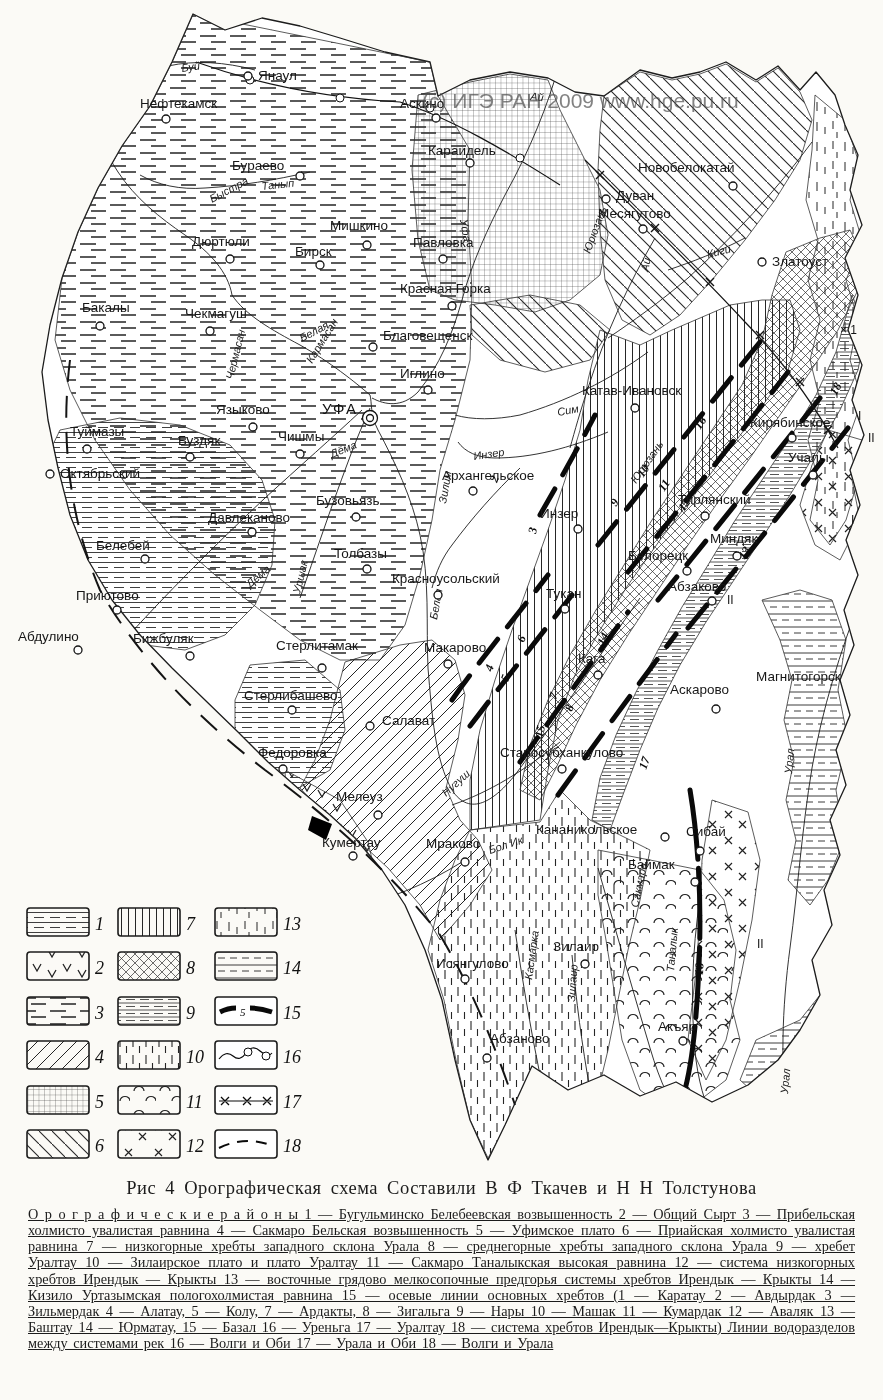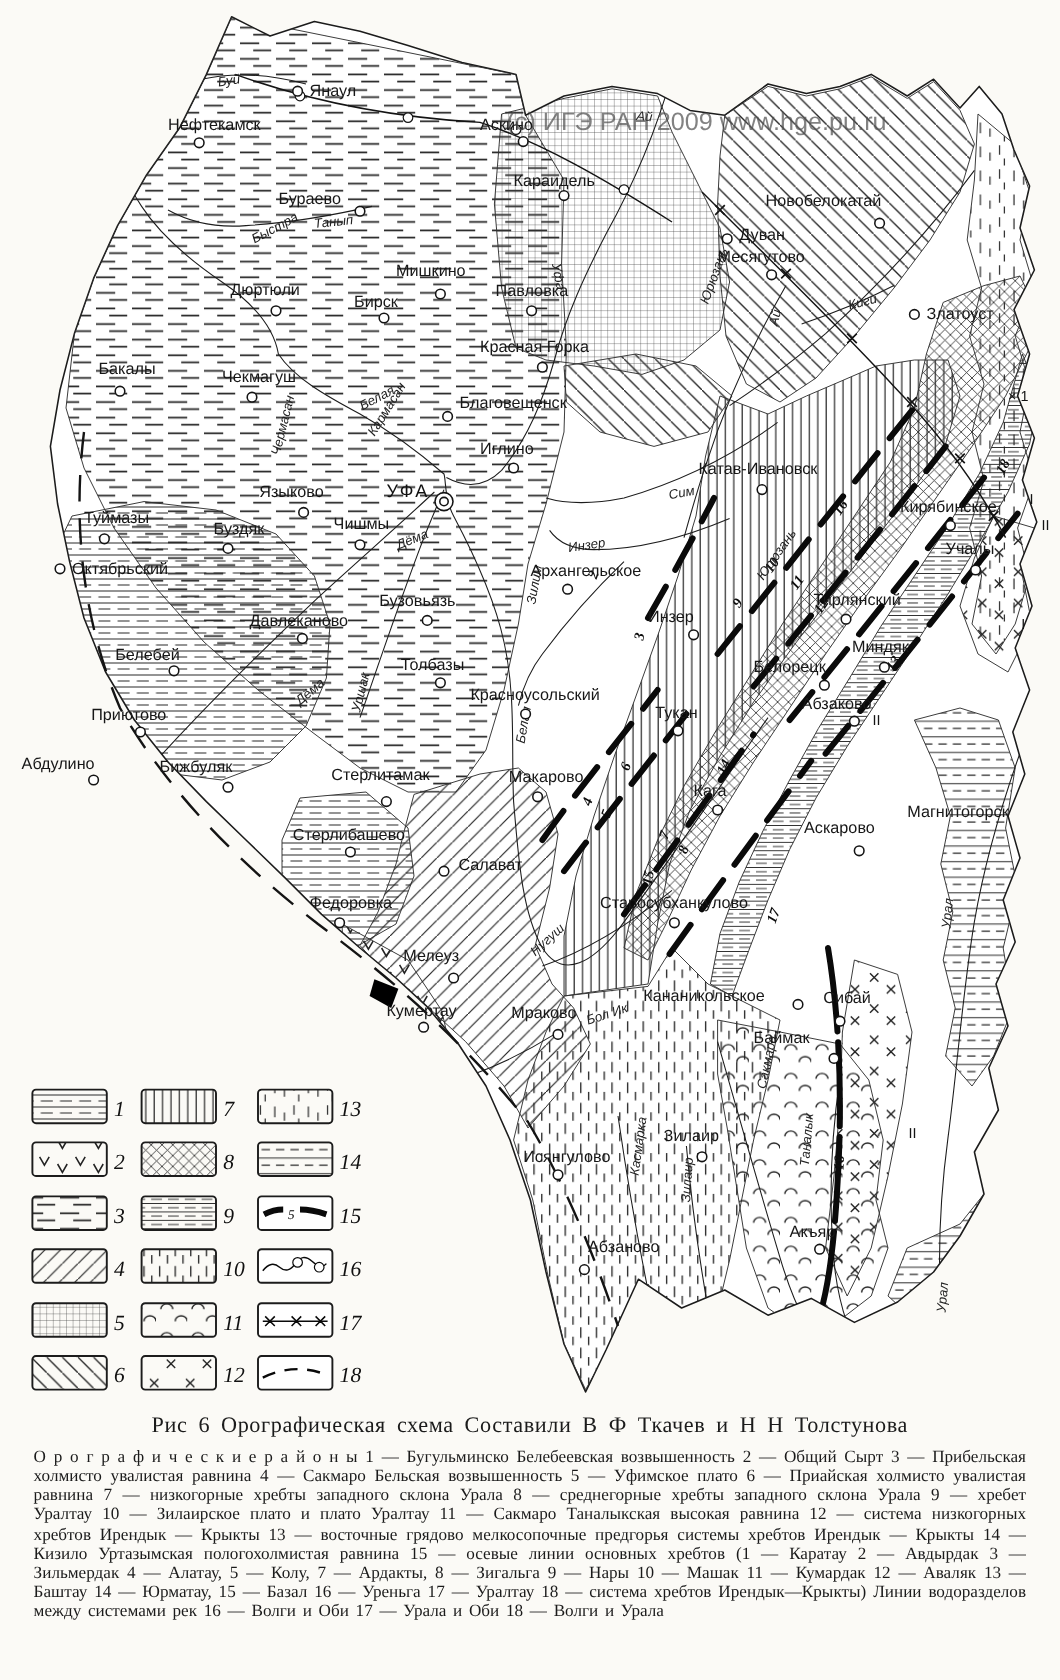--- a/index.html
+++ b/index.html
@@ -11,21 +11,21 @@
   .city-caps{font:15px "Liberation Sans",sans-serif;letter-spacing:2px;fill:#111;}
   .river-label{font:italic 11px "Liberation Sans",sans-serif;fill:#222;}
   .ridge-num{font:italic bold 12px "Liberation Serif",serif;fill:#0d0d0d;}
   .mark{font:12px "Liberation Sans",sans-serif;fill:#141414;}
   .legend-num{font:italic 18px "Liberation Serif",serif;fill:#111;}
   .watermark{font:21px "Liberation Sans",sans-serif;fill:#4e4e4e;opacity:.7;}
   #caption{position:absolute;left:0;top:1172px;width:883px;padding:0 28px;box-sizing:border-box;}
   #caption-title{text-align:center;font:18.5px "Liberation Serif",serif;letter-spacing:.5px;
        margin:6px 0 7px 0;word-spacing:4px;}
   #caption-body{font:14.3px "Liberation Serif",serif;line-height:1.13;text-align:justify;
-       word-spacing:2px;}
+       word-spacing:2px;text-decoration:underline;}
 </style>
 </head>
 <body>
 
 <div id="stage">
 
 <svg id="map-svg" width="883" height="1168" viewBox="0 0 883 1168" xmlns="http://www.w3.org/2000/svg">
   <defs>
     <pattern id="p1" width="16" height="10" patternUnits="userSpaceOnUse">
       <path d="M0,2.5 H16 M2,7.5 H12" stroke="#2a2a2a" stroke-width="0.9" fill="none"></path>
@@ -506,17 +506,17 @@
       <text class="legend-num" x="283" y="974">14</text>
       <text class="legend-num" x="283" y="1019">15</text>
       <text class="legend-num" x="283" y="1063">16</text>
       <text class="legend-num" x="283" y="1108">17</text>
       <text class="legend-num" x="283" y="1152">18</text>
     </g>
   </g>
 </svg>
 
 <div id="caption">
-  <div id="caption-title">Рис 6 Орографическая схема Составили В Ф Ткачев и Н Н Толстунова</div>
+  <div id="caption-title">Рис 4 Орографическая схема Составили В Ф Ткачев и Н Н Толстунова</div>
   <div id="caption-body">О р о г р а ф и ч е с к и е   р а й о н ы   1 — Бугульминско Белебеевская возвышенность  2 — Общий Сырт  3 — Прибельская холмисто увалистая равнина  4 — Сакмаро Бельская возвышенность  5 — Уфимское плато  6 — Приайская холмисто увалистая равнина  7 — низкогорные хребты западного склона Урала  8 — среднегорные хребты западного склона Урала  9 — хребет Уралтау  10 — Зилаирское плато и плато Уралтау  11 — Сакмаро Таналыкская высокая равнина  12 — система низкогорных хребтов Ирендык — Крыкты  13 — восточные грядово мелкосопочные предгорья системы хребтов Ирендык — Крыкты  14 — Кизило Уртазымская пологохолмистая равнина  15 — осевые линии основных хребтов (1 — Каратау  2 — Авдырдак  3 — Зильмердак  4 — Алатау, 5 — Колу, 7 — Ардакты, 8 — Зигальга  9 — Нары  10 — Машак  11 — Кумардак  12 — Аваляк  13 — Баштау  14 — Юрматау, 15 — Базал  16 — Уреньга  17 — Уралтау  18 — система хребтов Ирендык—Крыкты)  Линии водоразделов между системами рек  16 — Волги и Оби  17 — Урала и Оби  18 — Волги и Урала</div>
 </div>
 
 </div>
 
 </body></html>

